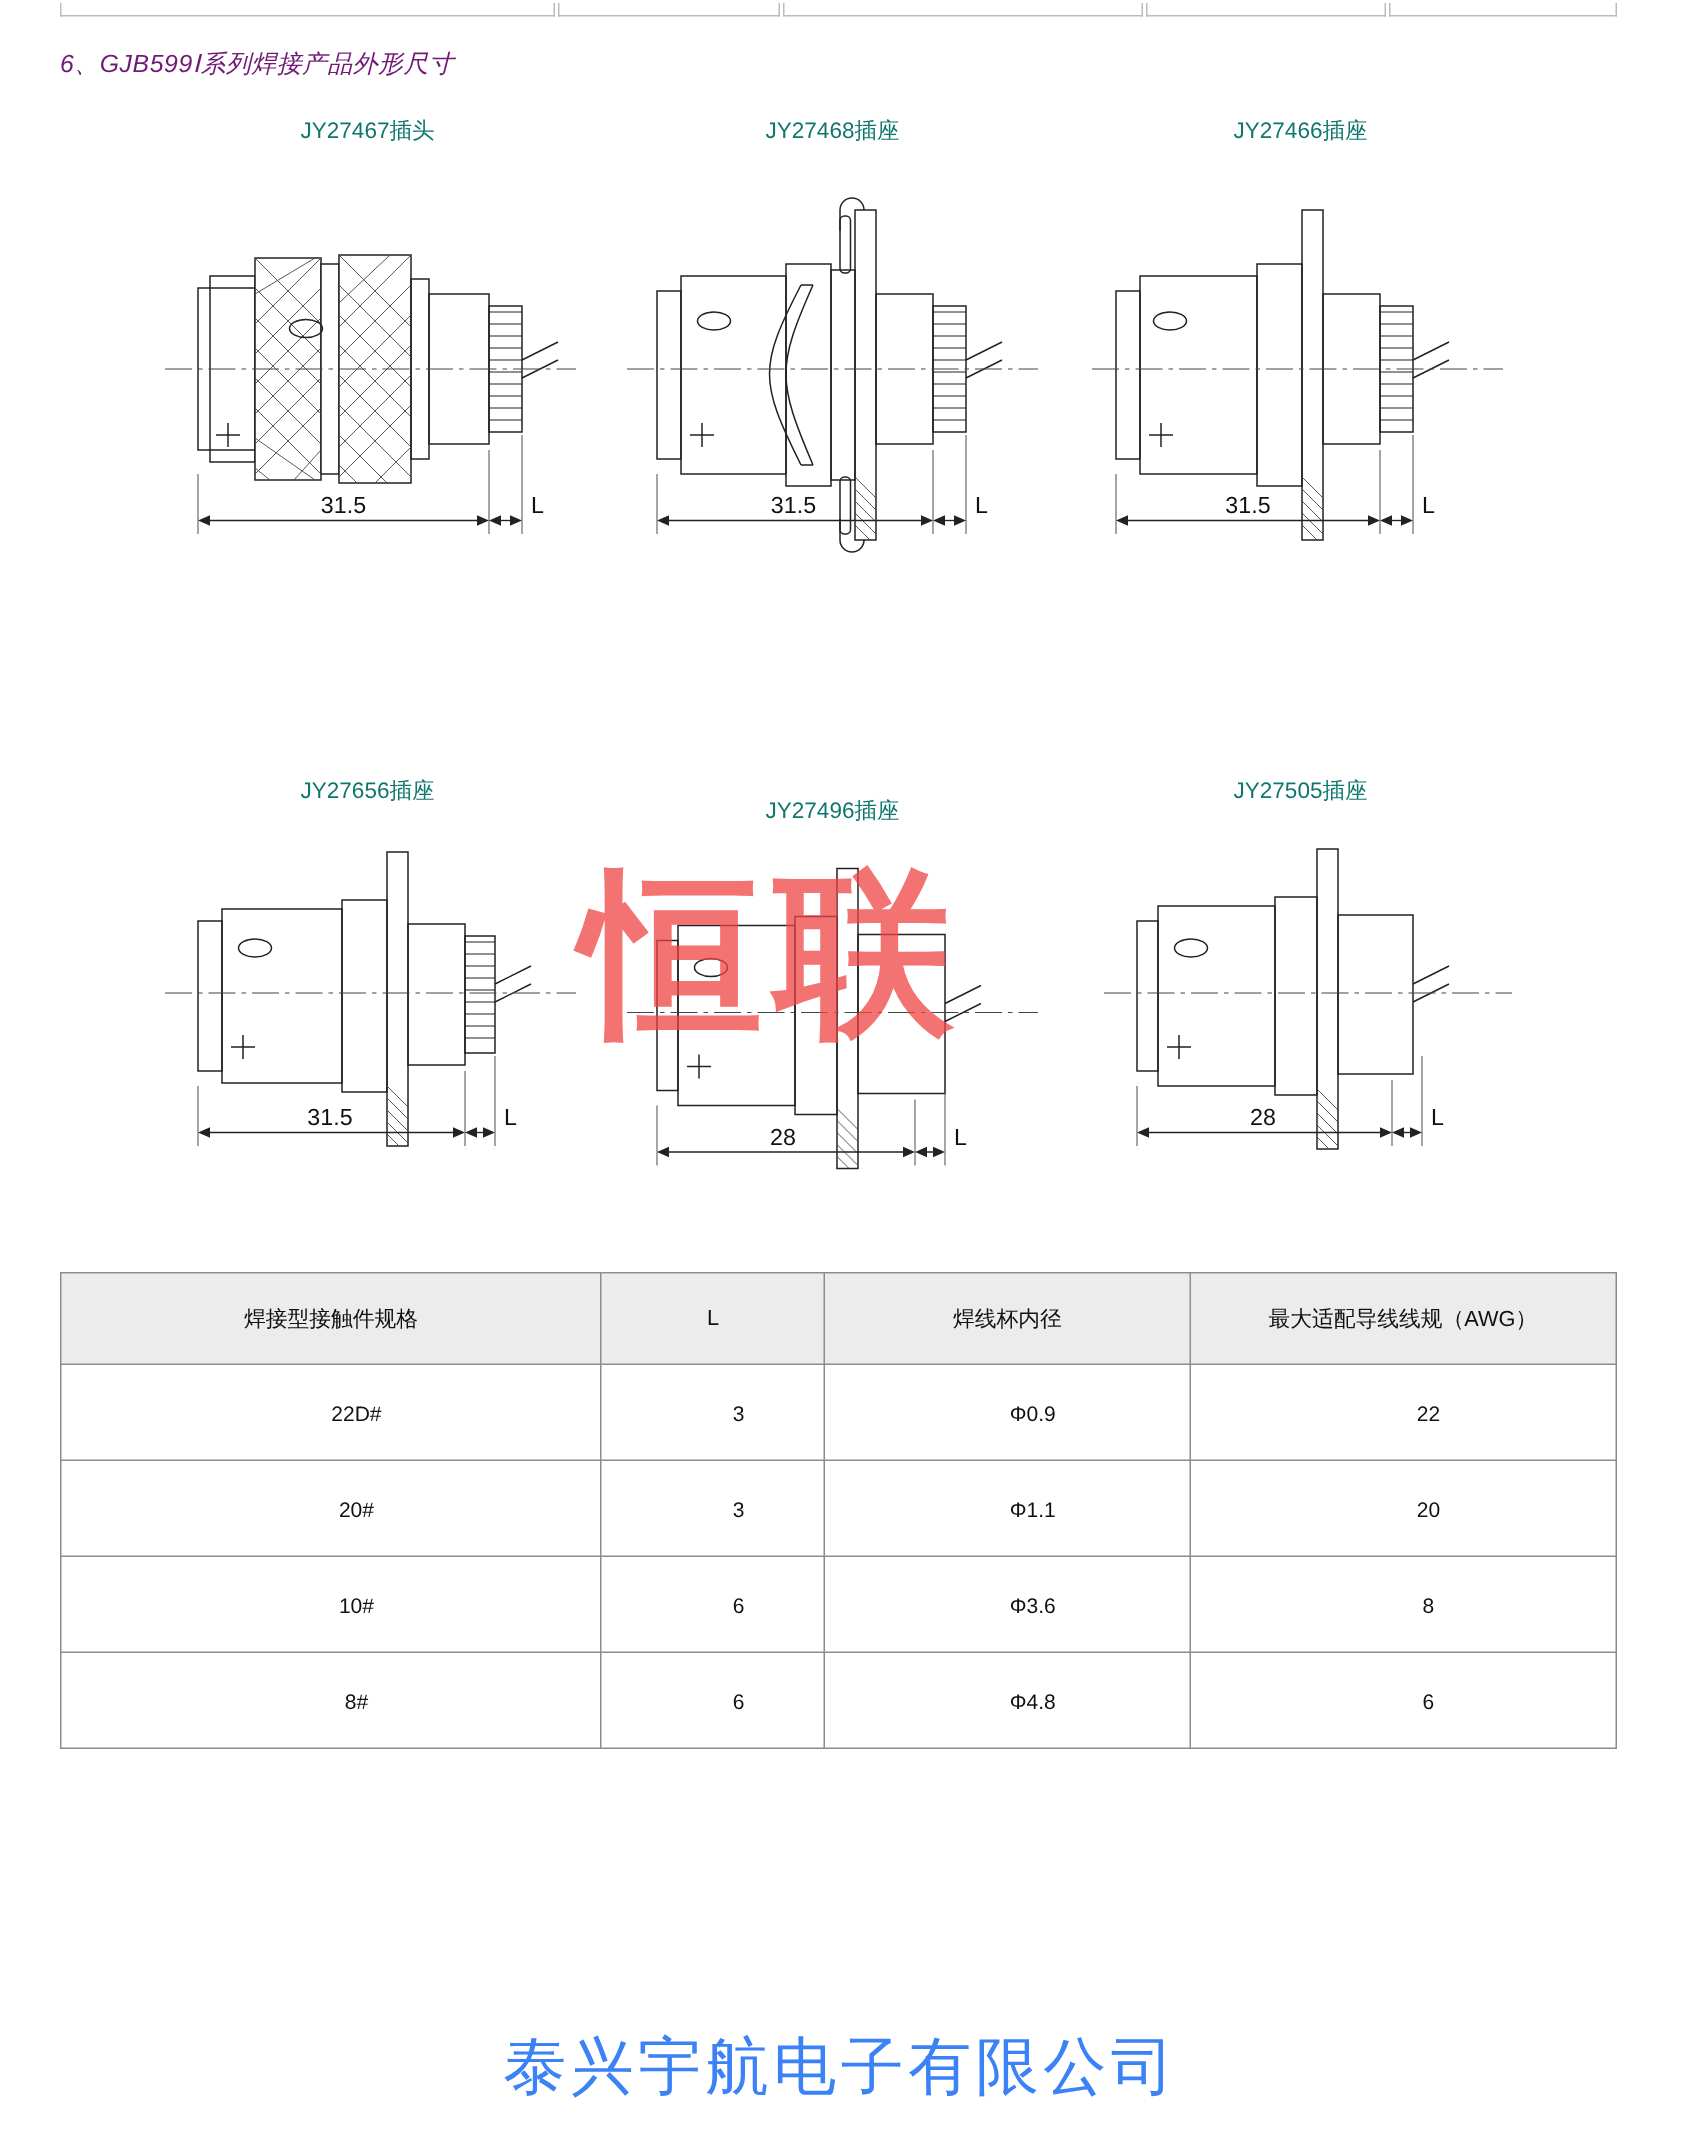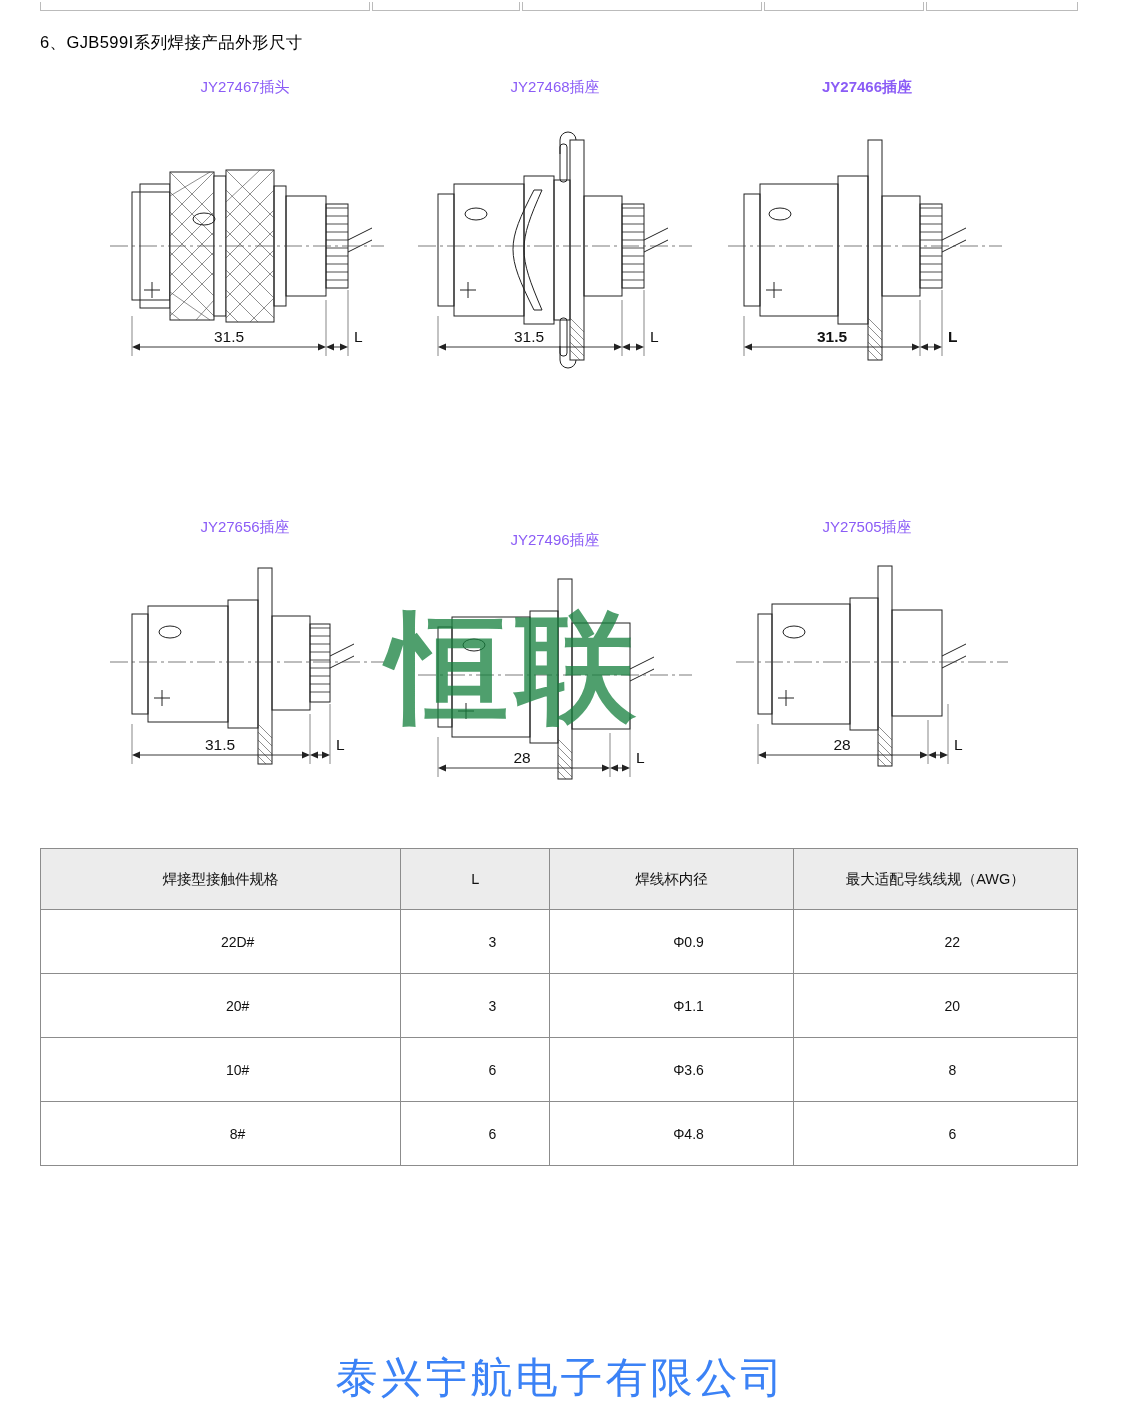--- a/index.html
+++ b/index.html
@@ -38,51 +38,52 @@
     border-bottom: 1px solid #bbb;
     box-sizing: border-box;
   }
   
   .section-title {
     position: absolute;
     left: 40px;
     top: 32px;
     font-size: 16.5px;
     letter-spacing: 0.4px;
-    color: #000000;
+    color: #701a75;
     white-space: nowrap;
+    font-style: italic;
   }
   
   .fig {
     position: absolute;
   }
   .fig-caption {
     position: absolute;
     top: 0;
     left: 0;
     width: 100%;
     text-align: center;
     font-size: 15px;
-    color: #8b5cf6;
+    color: #0f766e;
     white-space: nowrap;
   }
   .fig-svg {
     position: absolute;
     top: 26px;
     left: 0;
   }
   
   .wm-main {
     position: absolute;
     left: 388px;
-    top: 588px;
+    top: 556px;
     width: 380px;
     font-size: 120px;
     font-weight: bold;
-    color: #15803d;
+    color: #ef4444;
     opacity: 0.75;
     letter-spacing: 8px;
     font-family: "DejaVu Sans", sans-serif;
     pointer-events: none;
     user-select: none;
   }
   .wm-bottom {
     position: absolute;
     left: 0;
     top: 1350px;
@@ -240,21 +241,21 @@
         <path d="M212 243 l-8 -3.5 l0 7 Z" fill="#222" stroke="none"></path>
         <path d="M214 243 L232 243" stroke="#222" stroke-width="0.9"></path>
         <path d="M212 243 l8 -3.5 l0 7 Z" fill="#222" stroke="none"></path>
         <path d="M234 243 l-8 -3.5 l0 7 Z" fill="#222" stroke="none"></path>
       </g>
       <text class="dim" x="119" y="238" text-anchor="middle">31.5</text>
       <text class="dim" x="240" y="238" text-anchor="start">L</text>
     </svg>
   </div>
 
-  <div class="fig" style="left:722px; top:78px; width:290px; height:330px;font-weight:bold;">
+  <div class="fig" style="left:722px; top:78px; width:290px; height:330px;">
     <div class="fig-caption">JY27466插座</div>
     <svg class="fig-svg" width="290" height="300" viewBox="0 0 290 300">
       <g stroke="#222" fill="none" stroke-width="1">
         <rect x="22" y="90" width="16" height="112"></rect>
         <rect x="38" y="80" width="78" height="132"></rect>
         <rect x="116" y="72" width="30" height="148"></rect>
         <rect x="146" y="36" width="14" height="220"></rect>
         <rect x="160" y="92" width="38" height="100"></rect>
         <rect x="198" y="100" width="22" height="84"></rect>
         <g stroke="#222" stroke-width="0.8">

